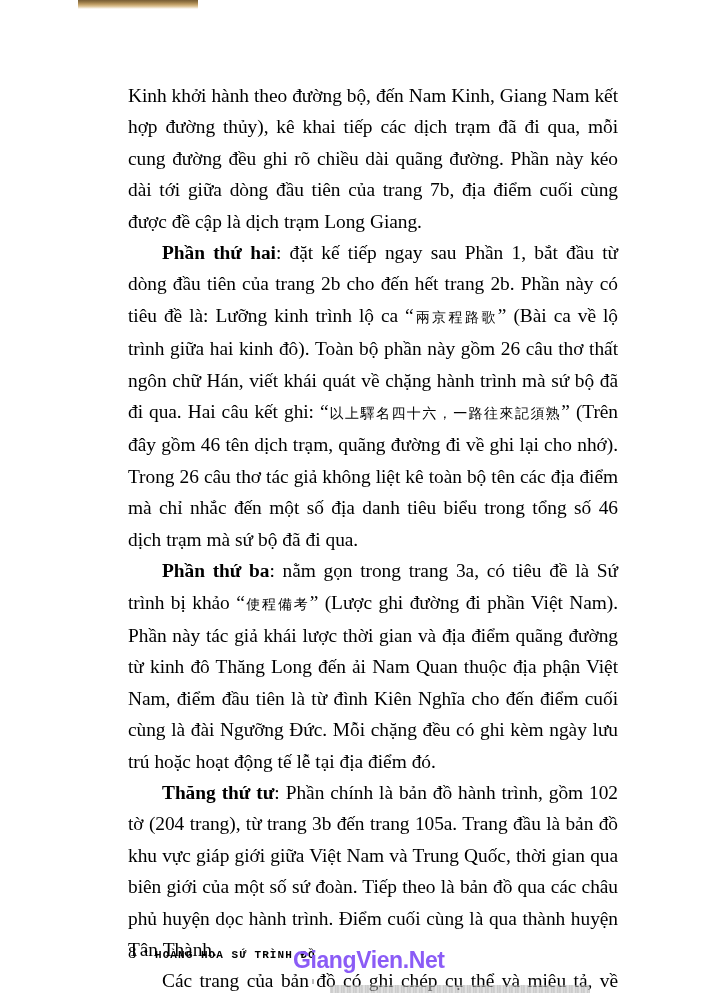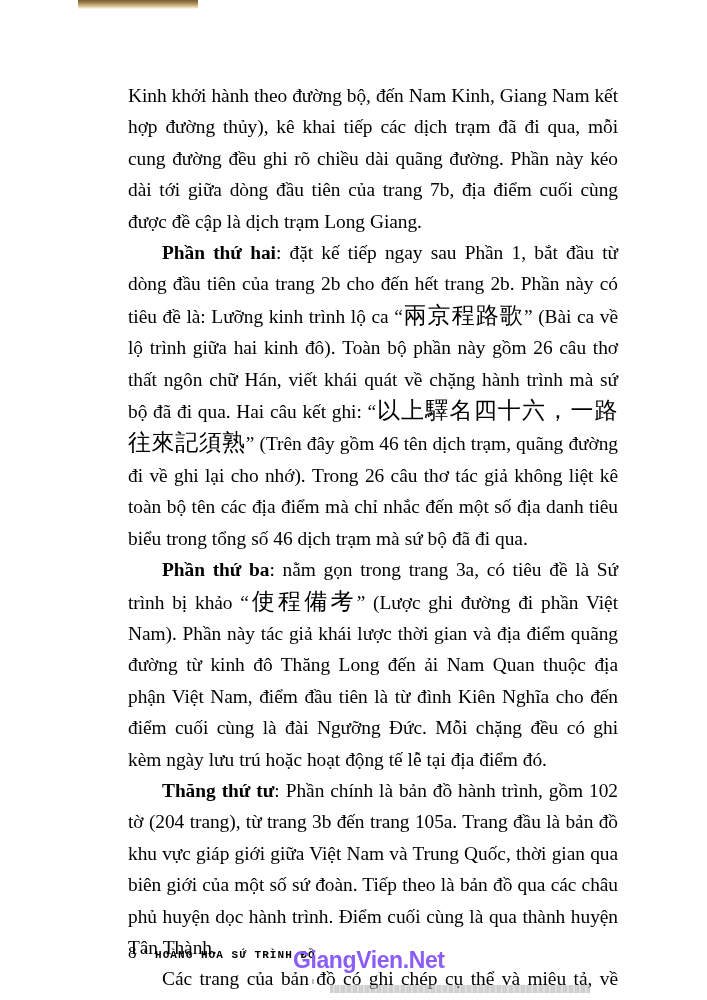--- a/index.html
+++ b/index.html
@@ -64,21 +64,21 @@
     letter-spacing: -0.05px;
     word-spacing: 0.2px;
     hyphens: none;
   }
   .para.indented { text-indent: 34px; }
   .runin { font-weight: bold; }
   .ital { }
   .han {
     font-family: "DejaVu Sans", "Liberation Sans", sans-serif;
     font-style: normal;
-    font-size: 23px;
+    font-size: 14px;
     letter-spacing: 0.4px;
     margin-top: 19px;
   }
 
   
   #page-footer {
     position: absolute;
     left: 128px;
     top: 943px;
     display: flex;

